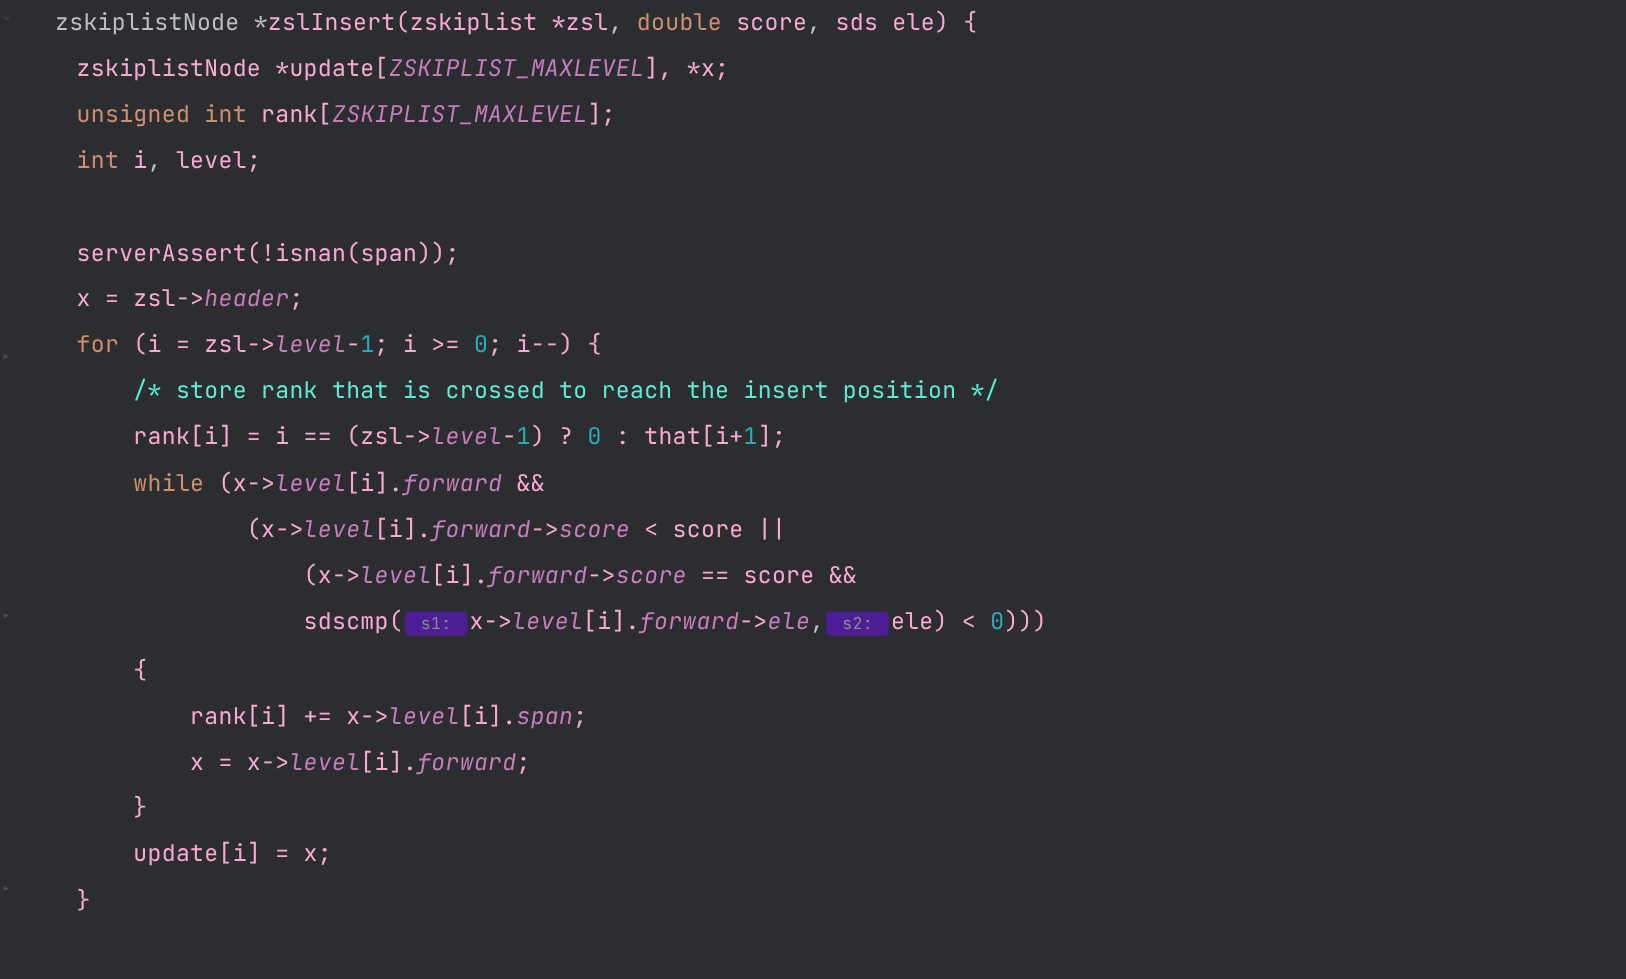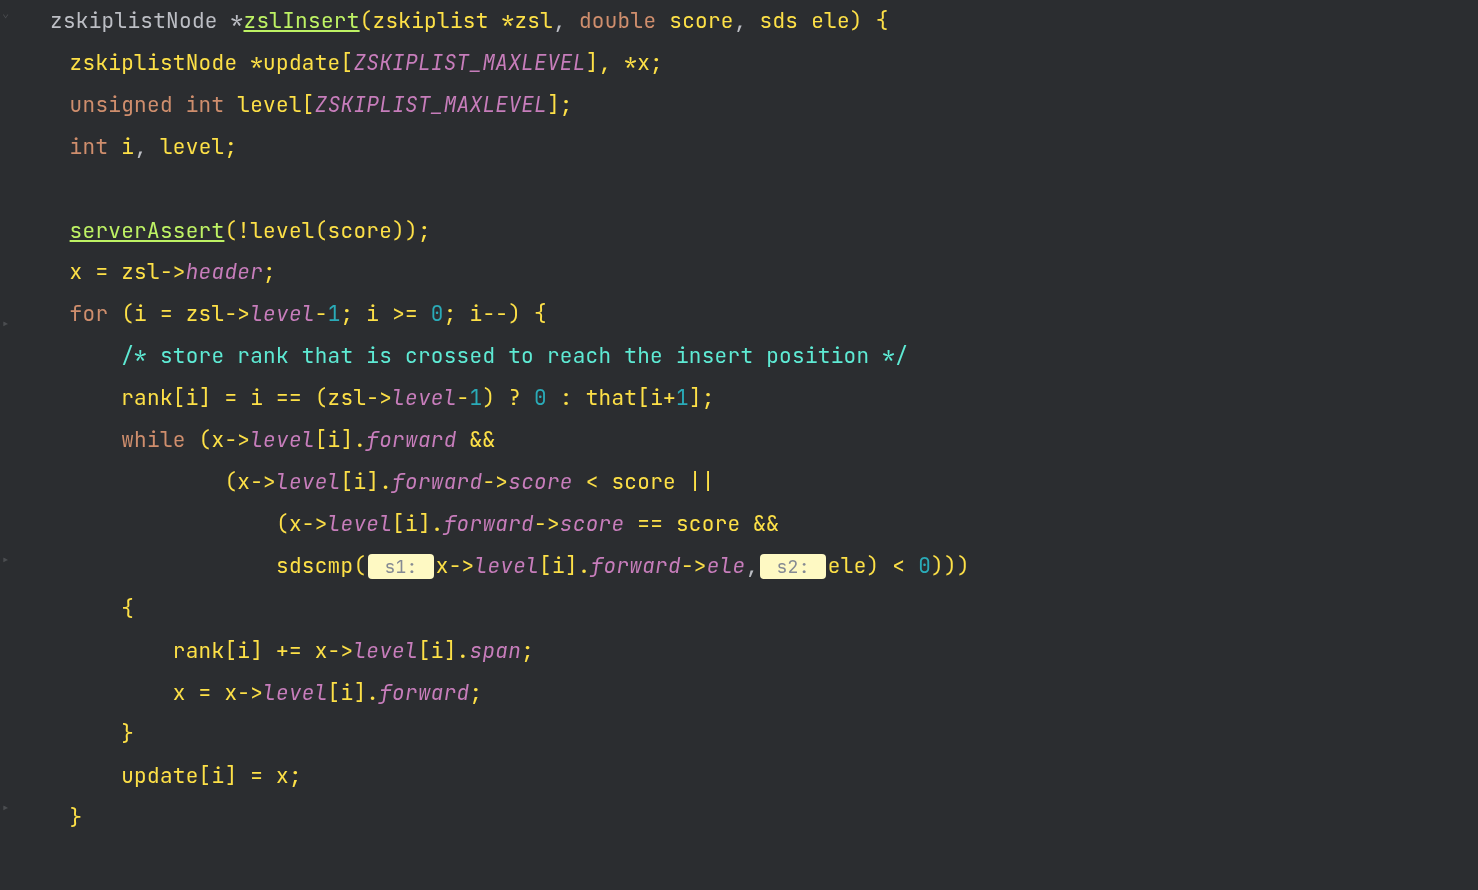--- a/index.html
+++ b/index.html
@@ -35,53 +35,53 @@
     font-family: monospace;
     font-size: 12px;
   }
   .code-area {
     position: absolute;
     left: 18px;
     top: 0;
   }
   .kw { color: #cf8e6d; }
   .type { color: #bcbec4; margin-left: 32px; }
-  .fn { color: #bef264; text-decoration: underline; }
-  .id { color: #fde047; }
+  .fn { color: #f9a8d4; }
+  .id { color: #f9a8d4; }
   .field { color: #c77dbb; font-style: italic; }
   .num { color: #2aabb8; }
   .const { color: #c77dbb; font-style: italic; margin-top: 32px; }
   .op { color: #bcbec4; }
   .cmt { color: #5eead4; }
   .paramhint {
-    background: #fef9c3;
+    background: #4c1d95;
     color: #858a93;
     border-radius: 4px;
     padding: 1px 5px;
-    font-size: 18px;
+    font-size: 15px;
     margin: 0 2px;
   }
 </style>
 </head>
 <body>
 
 <div class="gutter">
   <span class="gutter-mark" style="top:6px;">⌄</span>
   <span class="gutter-mark" style="top:316px;">▸</span>
   <span class="gutter-mark" style="top:552px;">▸</span>
   <span class="gutter-mark" style="top:800px;">▸</span>
 </div>
 
 <div class="code-area">
 <pre class="code"><span class="type"><span>zskiplistNode *</span></span><span class="fn">zslInsert</span><span class="id">(zskiplist *zsl</span><span class="op">, </span><span class="kw">double</span><span class="id"> score</span><span class="op">, </span><span class="id">sds ele) {</span>
 <span class="id">    zskiplistNode *update[</span><span class="const">ZSKIPLIST_MAXLEVEL</span><span class="id">], *x;</span>
-<span>    </span><span class="kw">unsigned</span><span> </span><span class="kw">int</span><span class="id"> level[</span><span class="const">ZSKIPLIST_MAXLEVEL</span><span class="id">];</span>
+<span>    </span><span class="kw">unsigned</span><span> </span><span class="kw">int</span><span class="id"> rank[</span><span class="const">ZSKIPLIST_MAXLEVEL</span><span class="id">];</span>
 <span>    </span><span class="kw">int</span><span class="id"> i</span><span class="op">, </span><span class="id">level;</span>
 <span></span>
-<span>    </span><span class="fn">serverAssert</span><span class="id">(!level(score));</span>
+<span>    </span><span class="fn">serverAssert</span><span class="id">(!isnan(span));</span>
 <span class="id">    x = zsl-&gt;</span><span class="field">header</span><span class="id">;</span>
 <span>    </span><span class="kw">for</span><span class="id"> (i = zsl-&gt;</span><span class="field">level</span><span class="id">-</span><span class="num">1</span><span class="id">; i &gt;= </span><span class="num">0</span><span class="id">; i--) {</span>
 <span>        </span><span class="cmt">/* store rank that is crossed to reach the insert position */</span>
 <span class="id">        rank[i] = i == (zsl-&gt;</span><span class="field">level</span><span class="id">-</span><span class="num">1</span><span class="id">) ? </span><span class="num">0</span><span class="id"> : that[i+</span><span class="num">1</span><span class="id">];</span>
 <span>        </span><span class="kw">while</span><span class="id"> (x-&gt;</span><span class="field">level</span><span class="id">[i].</span><span class="field">forward</span><span class="id"> &amp;&amp;</span>
 <span class="id">                (x-&gt;</span><span class="field">level</span><span class="id">[i].</span><span class="field">forward</span><span class="id">-&gt;</span><span class="field">score</span><span class="id"> &lt; score ||</span>
 <span class="id">                    (x-&gt;</span><span class="field">level</span><span class="id">[i].</span><span class="field">forward</span><span class="id">-&gt;</span><span class="field">score</span><span class="id"> == score &amp;&amp;</span>
 <span class="id">                    sdscmp(</span><span class="paramhint"> s1: </span><span class="id">x-&gt;</span><span class="field">level</span><span class="id">[i].</span><span class="field">forward</span><span class="id">-&gt;</span><span class="field">ele</span><span class="op">,</span><span class="paramhint"> s2: </span><span class="id">ele) &lt; </span><span class="num">0</span><span class="id">)))</span>
 <span class="id">        {</span>
 <span class="id">            rank[i] += x-&gt;</span><span class="field">level</span><span class="id">[i].</span><span class="field">span</span><span class="id">;</span>

